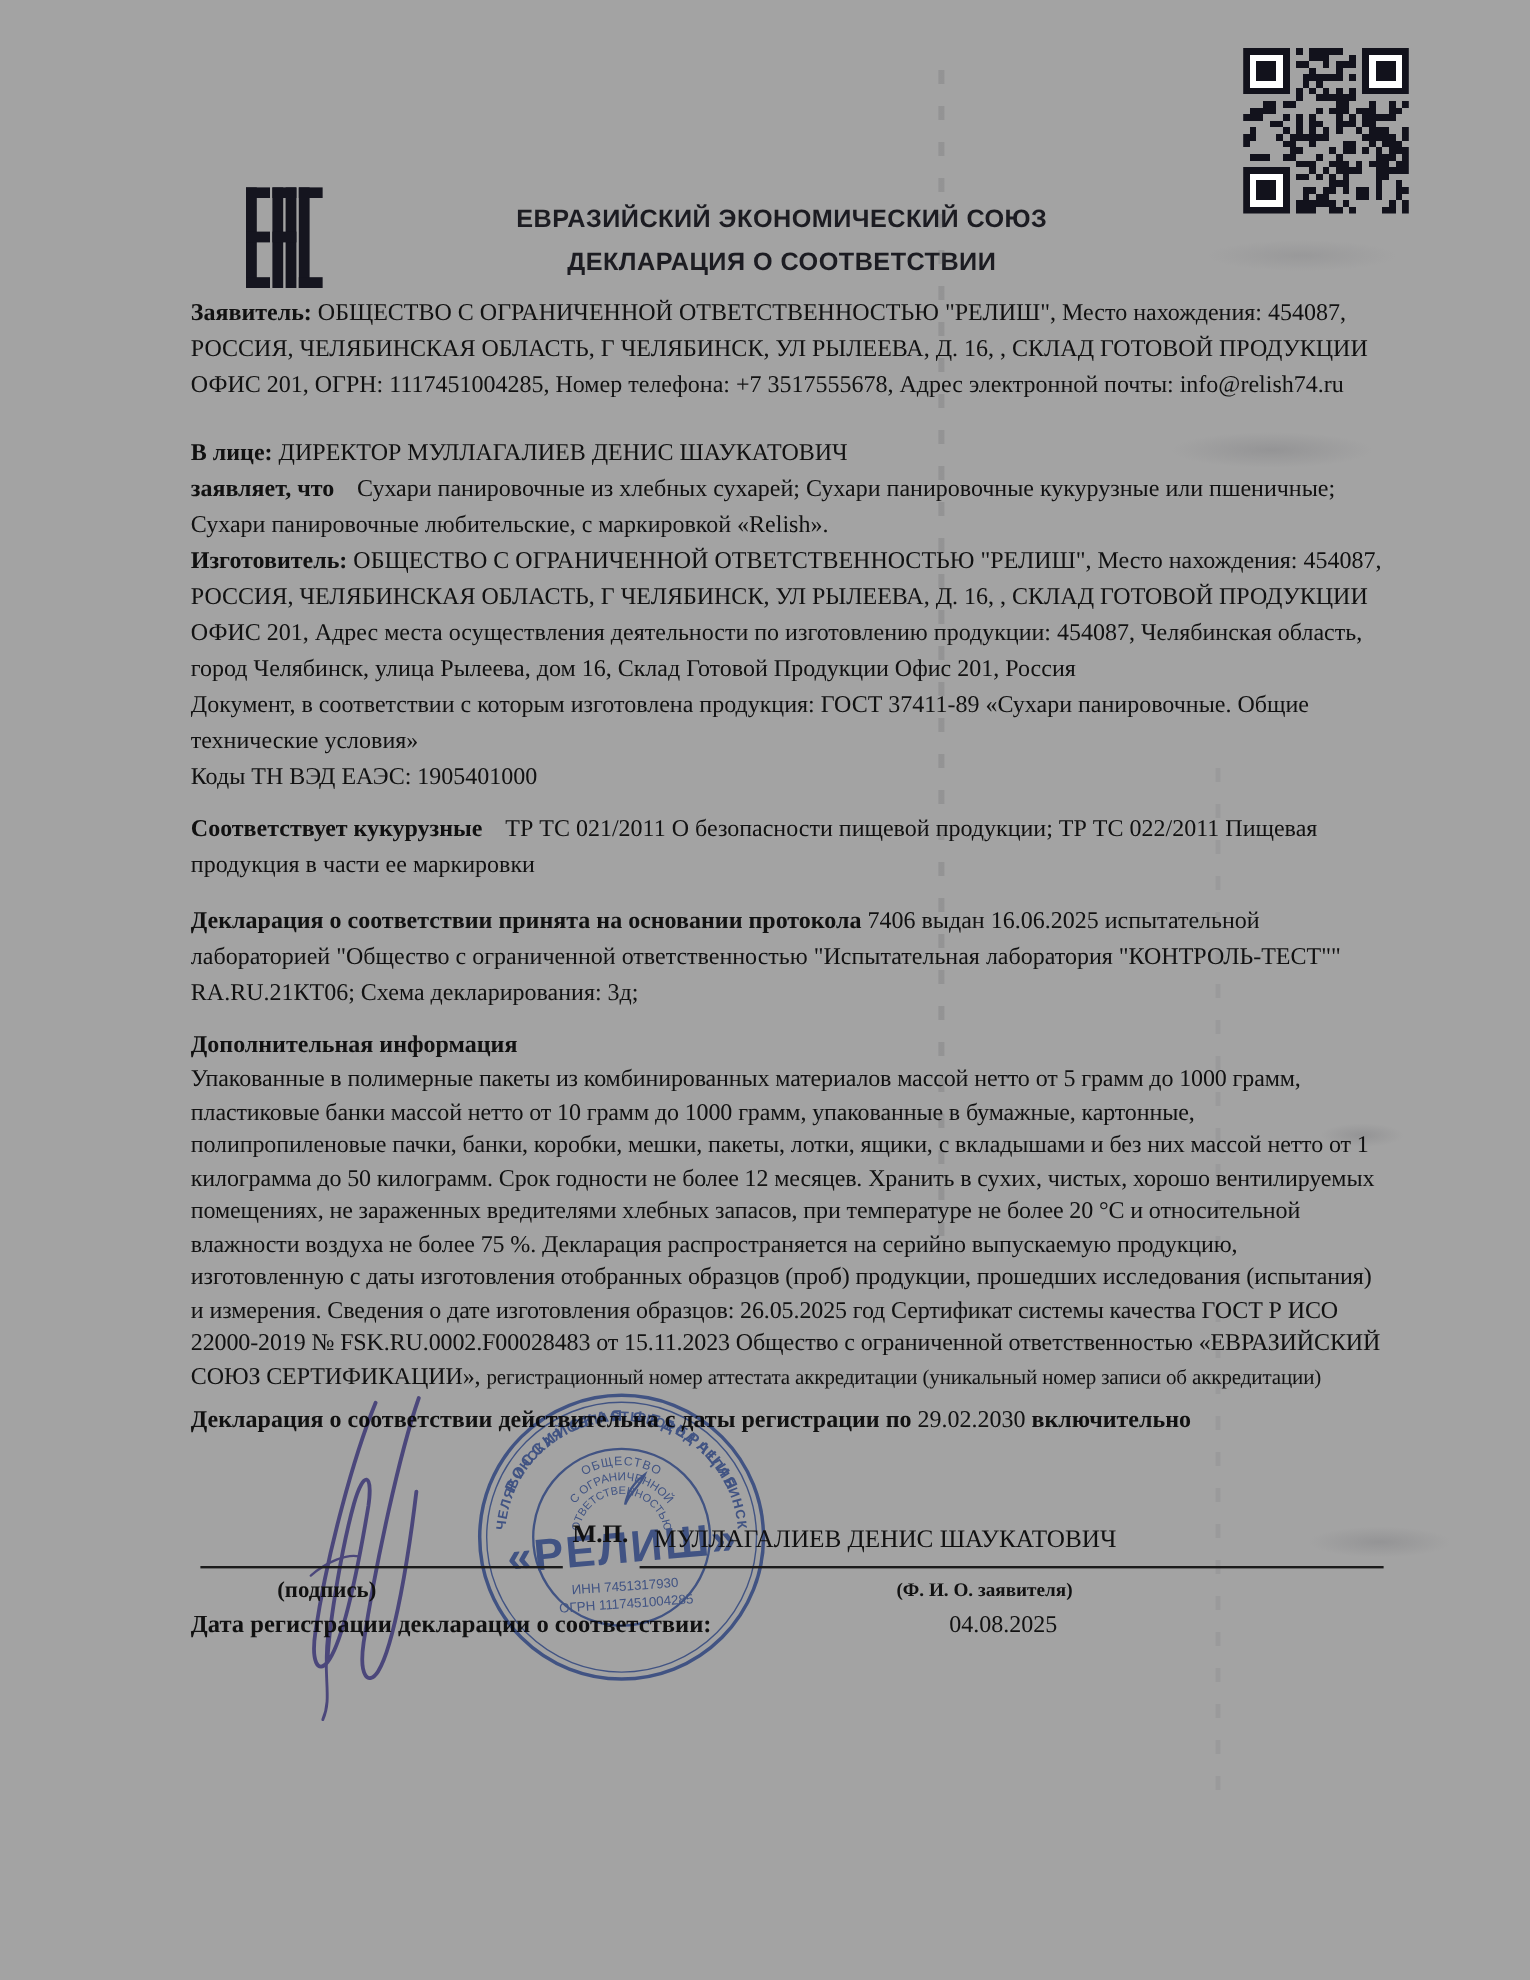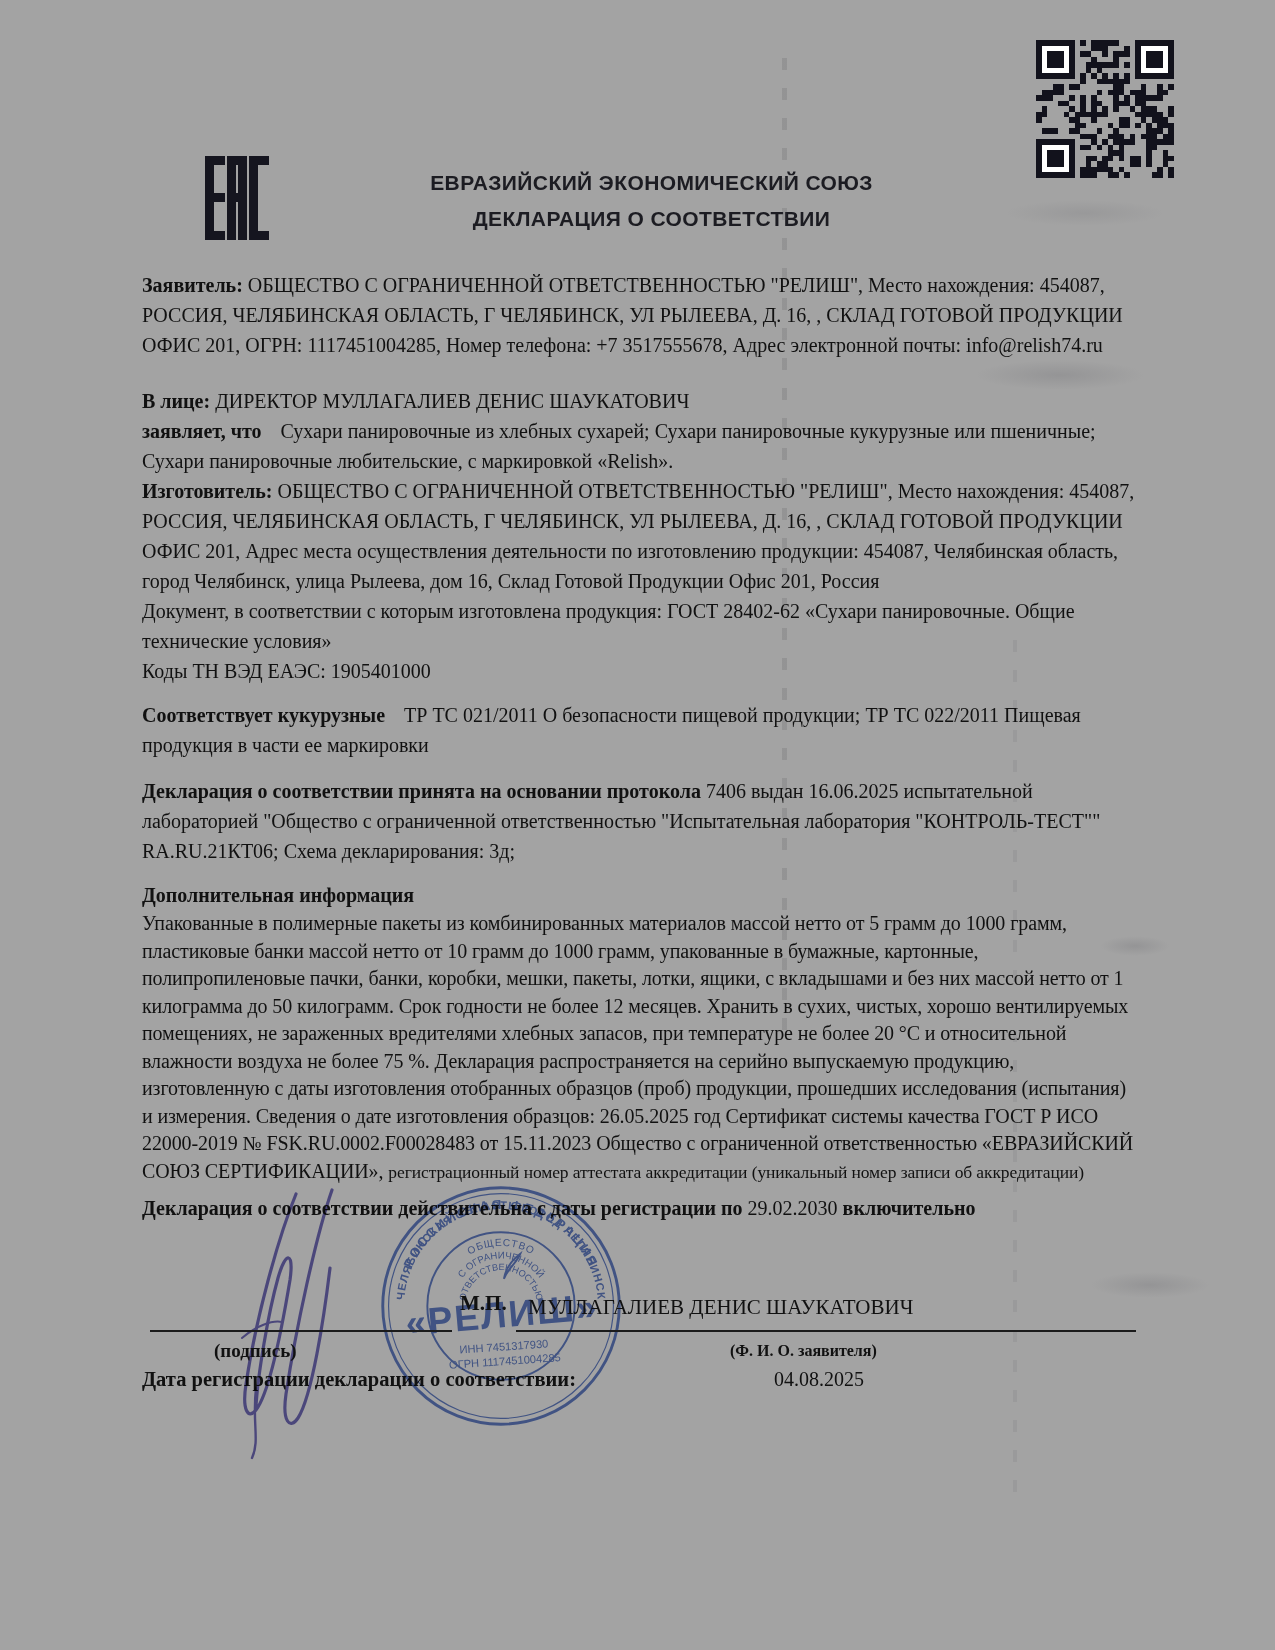--- a/index.html
+++ b/index.html
@@ -9,21 +9,21 @@
   
   .eac-logo{position:absolute;left:205px;top:156px;width:64px;height:84px;}
   .title-wrap{position:absolute;left:14px;top:170px;width:1275px;text-align:center;
               font-family:"Liberation Sans","DejaVu Sans",sans-serif;}
   .title-line{font-size:21px;font-weight:bold;letter-spacing:.4px;color:#1c1c22;line-height:26px;}
   .title-line.second{margin-top:10px;}
 
   .qr{position:absolute;left:1036px;top:40px;width:138px;height:138px;}
 
   
-  #content{position:absolute;left:142px;top:246px;width:998px;font-size:20px;line-height:30px;margin-top:24px;}
+  #content{position:absolute;left:159px;top:246px;width:998px;font-size:20px;line-height:30px;}
   #content p{margin:0;}
   b.lbl{font-weight:bold;}
   .gap-top-lg{margin-top:26px !important;}
   .gap-top-md{margin-top:16px !important;}
   .gap-top-sm{margin-top:14px !important;}
   .lbl-wide{margin-right:14px;}
   .addl-body{line-height:27.5px;letter-spacing:-0.1px;}
   .addl-tail{font-size:17.5px;}
   .validity{margin-top:6px !important;font-weight:bold;white-space:nowrap;font-size:20px;line-height:32px;}
   .validity .plain{font-weight:normal;}
@@ -322,21 +322,21 @@
 
     <p class="gap-top-lg"><b class="lbl">В лице:</b>
       <span>ДИРЕКТОР МУЛЛАГАЛИЕВ ДЕНИС ШАУКАТОВИЧ</span></p>
 
     <p><b class="lbl lbl-wide">заявляет, что</b>
       <span>Сухари панировочные из хлебных сухарей; Сухари панировочные кукурузные или пшеничные; Сухари панировочные любительские, с маркировкой «Relish».</span></p>
 
     <p><b class="lbl">Изготовитель:</b>
       <span>ОБЩЕСТВО С ОГРАНИЧЕННОЙ ОТВЕТСТВЕННОСТЬЮ "РЕЛИШ", Место нахождения: 454087, РОССИЯ, ЧЕЛЯБИНСКАЯ ОБЛАСТЬ, Г ЧЕЛЯБИНСК, УЛ РЫЛЕЕВА, Д. 16,  , СКЛАД ГОТОВОЙ ПРОДУКЦИИ ОФИС 201, Адрес места осуществления деятельности по изготовлению продукции: 454087, Челябинская область, город Челябинск, улица Рылеева, дом 16, Склад Готовой Продукции Офис 201, Россия</span></p>
 
-    <p>Документ, в соответствии с которым изготовлена продукция: ГОСТ 28402-62 «Сухари панировочные. Общие технические условия»</p>
+    <p>Документ, в соответствии с которым изготовлена продукция: ГОСТ 37411-89 «Сухари панировочные. Общие технические условия»</p>
 
     <p>Коды ТН ВЭД ЕАЭС: 1905401000</p>
 
     <p class="gap-top-sm"><b class="lbl lbl-wide">Соответствует кукурузные</b>
       <span>ТР ТС 021/2011 О безопасности пищевой продукции; ТР ТС 022/2011 Пищевая продукция в части ее маркировки</span></p>
 
     <p class="gap-top-md"><b class="lbl">Декларация о соответствии принята на основании протокола</b>
       <span>7406 выдан 16.06.2025 испытательной лабораторией "Общество с ограниченной ответственностью "Испытательная лаборатория "КОНТРОЛЬ-ТЕСТ"" RA.RU.21КТ06; Схема декларирования: 3д;</span></p>
 
     <p class="gap-top-sm"><b class="lbl">Дополнительная информация</b></p>

